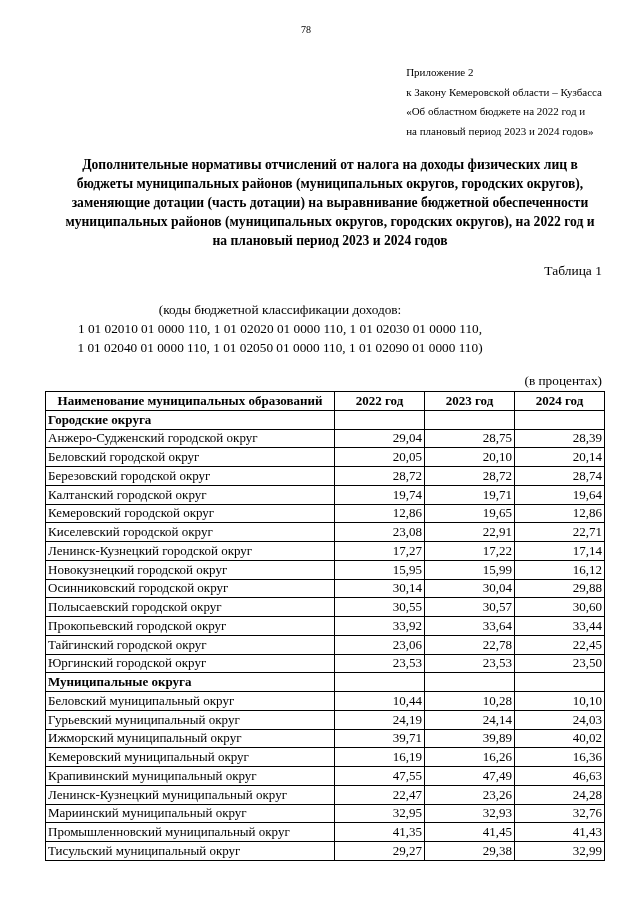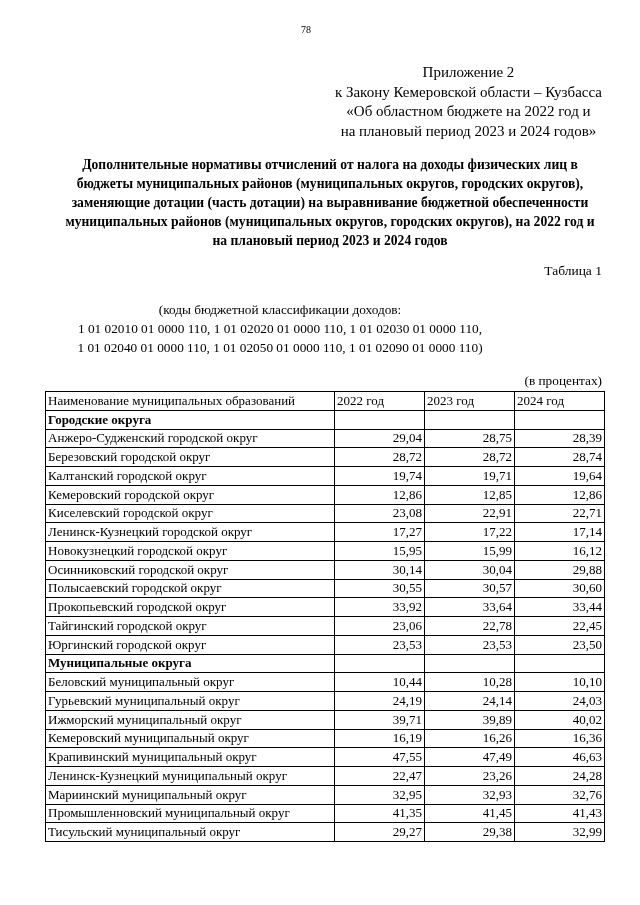--- a/index.html
+++ b/index.html
@@ -16,22 +16,22 @@
       color: #000;
     }
     .abs { position: absolute; }
     .page-number {
       left: 0; width: 612px; top: 24px;
       text-align: center;
       font-size: 10px;
     }
     .appendix {
       right: 38px; top: 63px;
-      text-align: center;
-      font-size: 15px;
+      text-align: left;
+      font-size: 11px;
       line-height: 19.5px;
     }
     .appendix div { white-space: nowrap; }
     .doc-title {
       left: 40px; width: 580px; top: 155px;
       text-align: center;
       font-weight: bold;
       font-size: 13.6px;
       line-height: 19px;
     }
@@ -62,22 +62,22 @@
     }
     table.data td, table.data th {
       border: 1px solid #000;
       height: 17.76px;
       padding: 0 2px;
       line-height: 16px;
       white-space: nowrap;
       overflow: hidden;
     }
     table.data th {
-      font-weight: normal;
-      text-align: left;
+      font-weight: bold;
+      text-align: center;
     }
     col.c-name { width: 289px; }
     col.c-y { width: 90px; }
     col.c-y-last { width: 90px; }
     td.num { text-align: right; }
     tr.section td.name { font-weight: bold; margin-top: 44px; }
   </style>
 </head>
 <body>
 
@@ -130,35 +130,41 @@
         <td></td>
         <td></td>
       </tr>
       <tr>
         <td>Анжеро-Судженский городской округ</td>
         <td class="num">29,04</td>
         <td class="num">28,75</td>
         <td class="num">28,39</td>
       </tr>
       <tr>
+        <td>Беловский городской округ</td>
+        <td class="num">20,05</td>
+        <td class="num">20,10</td>
+        <td class="num">20,14</td>
+      </tr>
+      <tr>
         <td>Березовский городской округ</td>
         <td class="num">28,72</td>
         <td class="num">28,72</td>
         <td class="num">28,74</td>
       </tr>
       <tr>
         <td>Калтанский городской округ</td>
         <td class="num">19,74</td>
         <td class="num">19,71</td>
         <td class="num">19,64</td>
       </tr>
       <tr>
         <td>Кемеровский городской округ</td>
         <td class="num">12,86</td>
-        <td class="num">12,85</td>
+        <td class="num">19,65</td>
         <td class="num">12,86</td>
       </tr>
       <tr>
         <td>Киселевский городской округ</td>
         <td class="num">23,08</td>
         <td class="num">22,91</td>
         <td class="num">22,71</td>
       </tr>
       <tr>
         <td>Ленинск-Кузнецкий городской округ</td>

